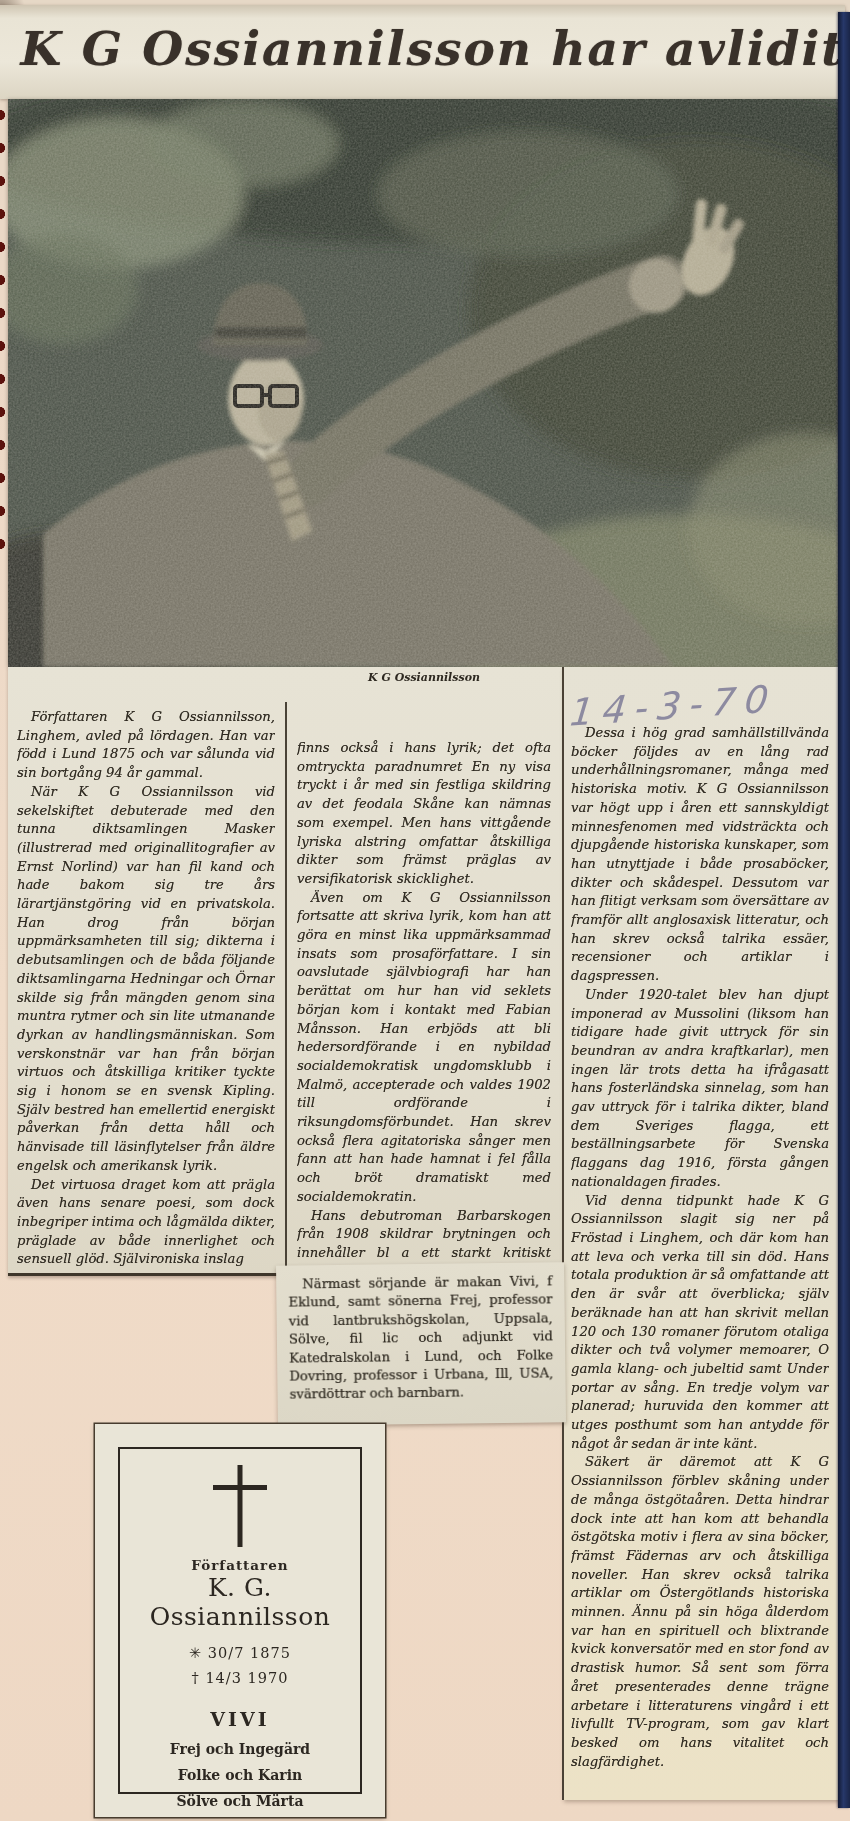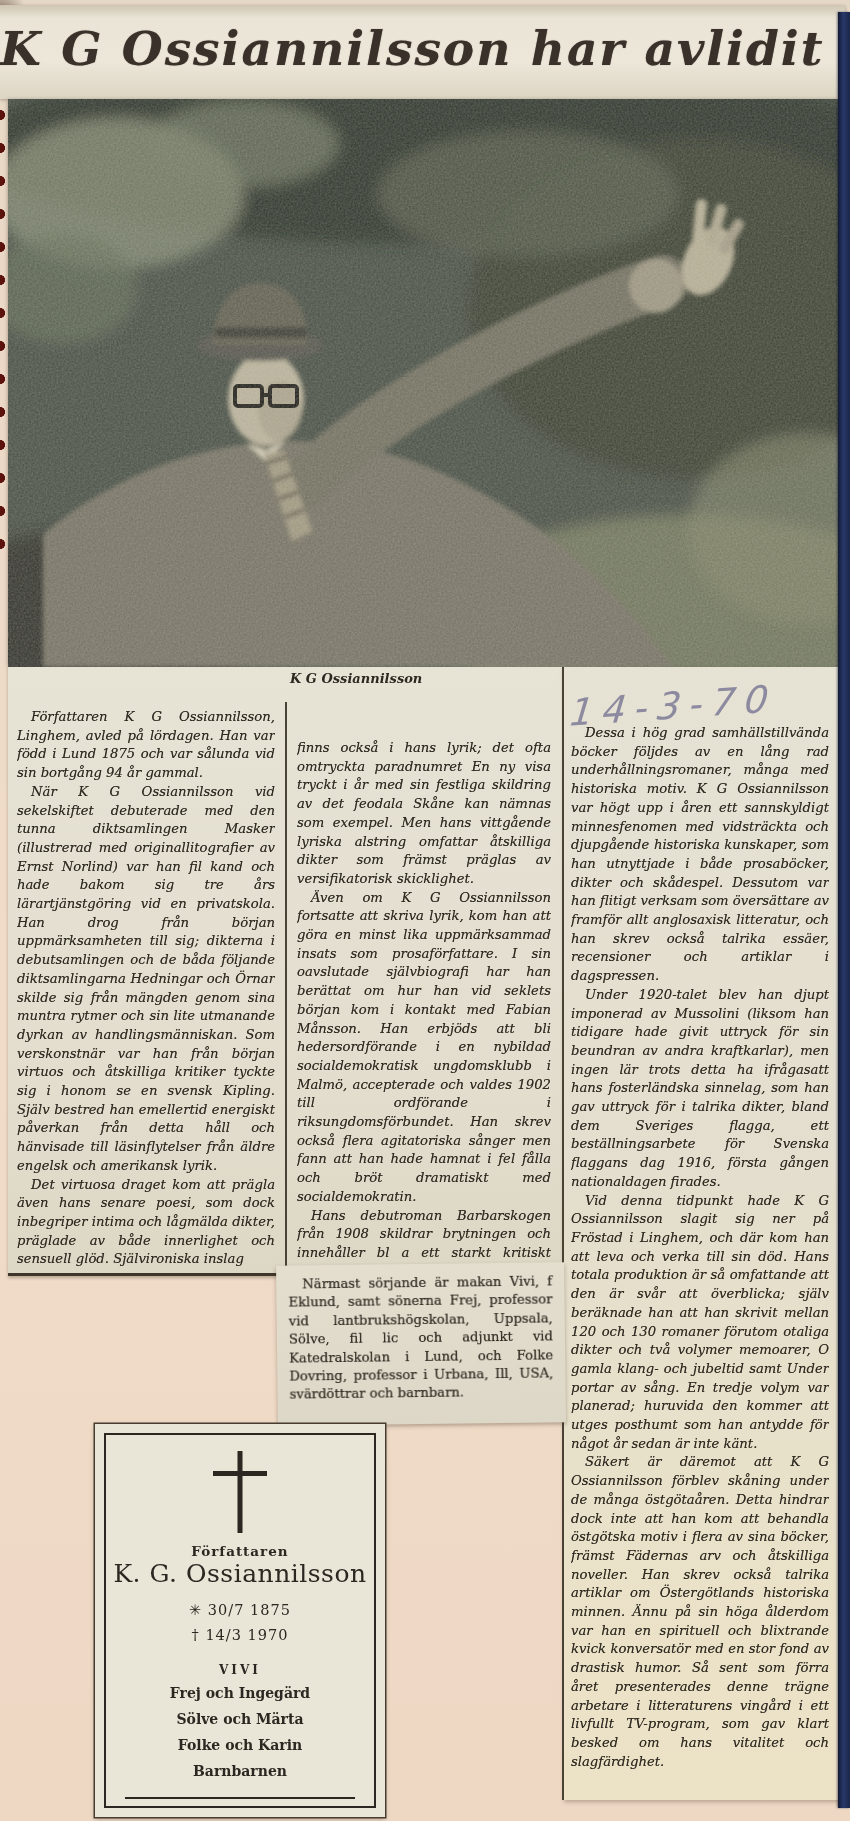--- a/index.html
+++ b/index.html
@@ -16,40 +16,40 @@
   }
   .corner-smudge{position:absolute;left:0;top:0;width:26px;height:44px;
     background:radial-gradient(ellipse at 0 30%,#41302288 0%,transparent 70%);}
   
   .headline-strip{
     position:absolute;left:0;top:5px;width:845px;height:94px;
     background:linear-gradient(180deg,#cfc5b2 0%,#e9e4d5 14%,#ece7d9 60%,#dcd5c3 100%);
     box-shadow:0 1px 3px rgba(60,40,25,.35);
   }
   .headline{
-    margin:0;padding-top:16px;text-align:left;
+    margin:0;padding-top:16px;text-align:right;
     font-size:47px;font-style:italic;font-weight:600;letter-spacing:2px;
     color:#39312a;text-shadow:0 0 1px rgba(50,40,30,.5);
   }
   
   .photo{position:absolute;left:8px;top:99px;width:830px;height:568px;background:#3c443c;
     box-shadow:0 1px 4px rgba(40,25,15,.4);}
   .photo svg{display:block;width:100%;height:100%;}
   
   .left-body{position:absolute;left:8px;top:667px;width:554px;height:606px;
     background:linear-gradient(180deg,#e7e3d5,#e2ddcd 70%,#ddd7c5);
     border-bottom:3px solid #3e362a;box-shadow:0 2px 3px rgba(60,40,25,.3);}
   .right-body{position:absolute;left:562px;top:667px;width:276px;height:1133px;
     background:linear-gradient(180deg,#e6e2d4 0%,#e3decd 45%,#e9e1c9 75%,#ece2c6 100%);
     border-left:2px solid #4a4135;box-shadow:2px 2px 4px rgba(60,40,25,.3);}
   .divider{position:absolute;width:1.5px;background:#4a4337;}
   .d1{left:285px;top:702px;height:566px;}
   .caption{
-    position:absolute;left:290px;top:671px;width:268px;text-align:left;
-    font-size:13px;font-weight:bold;font-style:italic;color:#2d2820;
+    position:absolute;left:290px;top:671px;width:268px;text-align:center;
+    font-size:11px;font-weight:bold;font-style:italic;color:#2d2820;
   }
   
   .col{position:absolute;overflow:hidden;color:#2f2a21;font-size:13.2px;line-height:18.7px;
        text-shadow:0 0 .5px rgba(47,42,33,.6);font-style:italic;}
   .col1{left:17px;top:708px;width:258px;height:562px;}
   .col2{left:297px;top:739px;width:254px;height:562px;}
   .col3{left:571px;top:724px;width:258px;height:1068px;}
   .para{margin:0;text-align:justify;}
   .ind{text-indent:14px;}
   
@@ -65,33 +65,33 @@
     background:linear-gradient(180deg,#e3dece,#dcd7c6);
     transform:rotate(-.7deg);
     box-shadow:0 2px 4px rgba(60,40,25,.35);
     padding:10px 12px;box-sizing:border-box;overflow:hidden;
   }
   .inset p{margin:0;font-size:13.2px;line-height:18.4px;text-align:justify;
     text-indent:14px;color:#2f2a21;text-shadow:0 0 .5px rgba(47,42,33,.6);}
   
   .death-notice{
     position:absolute;left:95px;top:1424px;width:290px;height:393px;
-    background:#e9e5d7;padding:9px;box-sizing:border-box;
+    background:#e9e5d7;padding:23px;box-sizing:border-box;
     box-shadow:0 0 0 1.5px #473c2e,0 2px 5px rgba(60,40,25,.35);
   }
   .dn-inner{border:2.5px solid #2c2721;height:100%;box-sizing:border-box;
     text-align:center;color:#2c2721;padding-top:12px;}
   .cross{position:relative;width:60px;height:82px;margin:4px auto 10px;}
   .cross .cv{position:absolute;left:50%;transform:translateX(-50%);width:5px;height:82px;background:#2c2721;}
   .cross .ch{position:absolute;top:20px;left:3px;width:54px;height:5px;background:#2c2721;}
   .dn-title{font-weight:bold;font-size:13.5px;letter-spacing:1px;}
   .dn-name{font-size:25px;letter-spacing:.5px;}
   .dn-dates{margin-top:10px;font-size:14.5px;font-weight:normal;line-height:1.75;letter-spacing:1px;}
   .dn-mourner{font-weight:bold;font-size:14px;line-height:1.85;}
-  .dn-mourner.first{margin-top:10px;letter-spacing:3px;font-size:12px;}
+  .dn-mourner.first{margin-top:10px;letter-spacing:3px;font-size:19px;}
   .dn-rule{width:86%;border-top:2px solid #2c2721;margin:12px auto 10px;}
   
   .blue-edge{
     position:absolute;left:838px;top:12px;width:12px;height:1796px;
     background:linear-gradient(90deg,#121a33,#27386a 45%,#1a2547);
     box-shadow:-1px 0 2px rgba(20,20,50,.5);
   }
 </style>
 </head>
 <body>
@@ -202,22 +202,22 @@
         <div class="ch"></div>
       </div>
       <div class="dn-title">Författaren</div>
       <div class="dn-name">K. G. Ossiannilsson</div>
       <div class="dn-dates">
         <div><span>✳</span> <span>30/7 1875</span></div>
         <div><span>†</span> <span>14/3 1970</span></div>
       </div>
       <div class="dn-mourner first">VIVI</div>
       <div class="dn-mourner">Frej och Ingegärd</div>
+      <div class="dn-mourner">Folke och Karin</div>
       <div class="dn-mourner">Sölve och Märta</div>
-      <div class="dn-mourner">Folke och Karin</div>
       <div class="dn-mourner">Barnbarnen</div>
       <div class="dn-rule"></div>
 
     </div>
   </div>
 
   <div class="blue-edge"></div>
 
 </div>
 

